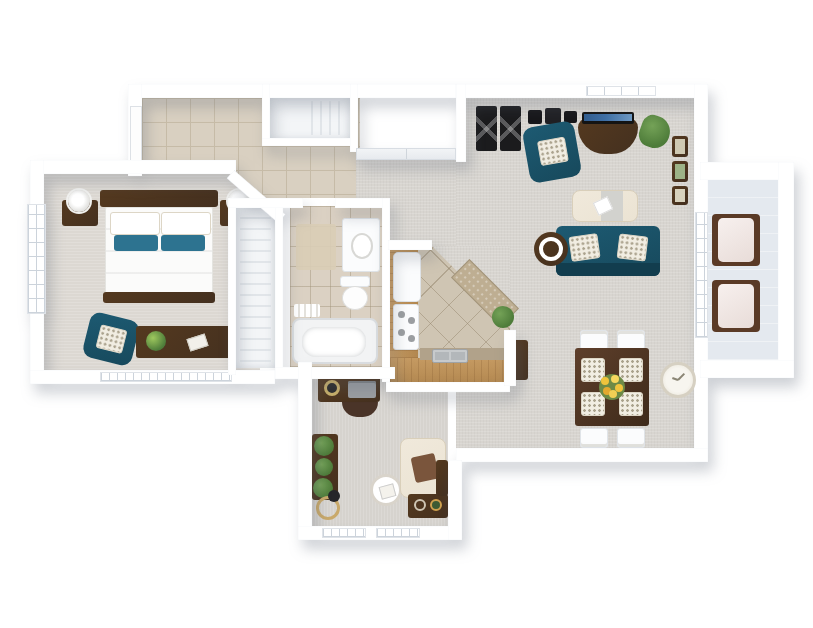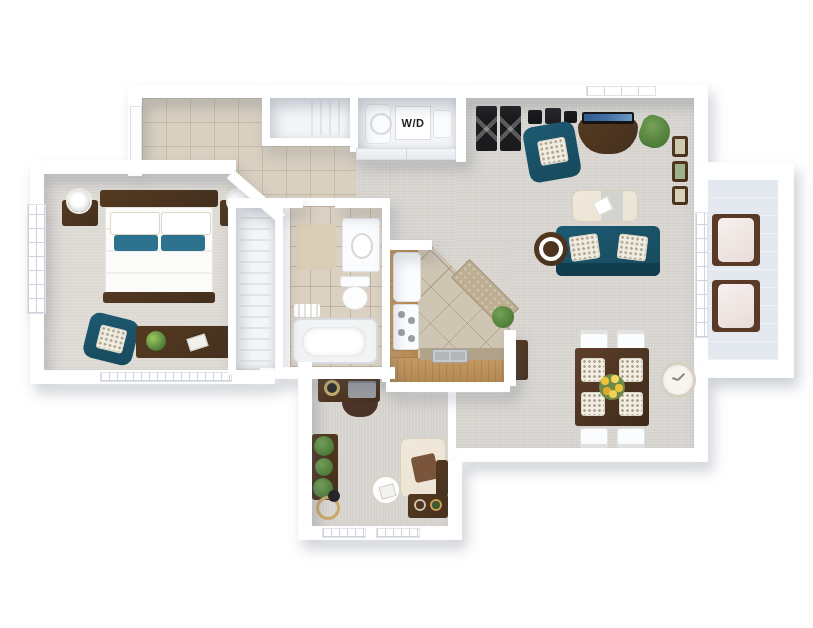--- a/index.html
+++ b/index.html
@@ -69,29 +69,20 @@
 </style>
 </head>
 <body>
 
 <div class="plan">
 
   <div class="abs floor-entry" style="left:142px;top:98px;width:218px;height:100px;"></div>
   <div class="abs floor-closet" style="left:270px;top:98px;width:80px;height:42px;">
     <div class="f wire-v" style="right:3px;top:3px;width:36px;height:34px;"></div>
   </div>
-  <div class="abs floor-closet" style="left:358px;top:98px;width:98px;height:52px;">
-    <div class="f white-box" style="left:7px;top:6px;width:26px;height:40px;border-radius:6px;">
-      <div class="f" style="left:4px;top:8px;width:18px;height:18px;border-radius:50%;border:2px solid #d8dbde;"></div>
-    </div>
-    <div class="f wd-sign" style="left:37px;top:8px;width:34px;height:32px;">
-      <span>W/D</span>
-    </div>
-    <div class="f white-box" style="left:75px;top:12px;width:19px;height:28px;"></div>
-  </div>
   <div class="abs floor-carpet" style="left:356px;top:158px;width:100px;height:50px;"></div>
   <div class="abs floor-carpet" style="left:390px;top:158px;width:66px;height:92px;"></div>
 
   <div class="abs floor-carpet" style="left:456px;top:98px;width:238px;height:358px;">
     <div class="f stool" style="left:20px;top:8px;width:21px;height:45px;"></div>
     <div class="f stool" style="left:44px;top:8px;width:21px;height:45px;"></div>
     <div class="f" style="left:72px;top:12px;width:14px;height:14px;background:#17171a;border-radius:2px;"></div>
     <div class="f" style="left:89px;top:10px;width:16px;height:16px;background:#202024;border-radius:2px;"></div>
     <div class="f" style="left:108px;top:13px;width:13px;height:12px;background:#17171a;border-radius:2px;"></div>
     <div class="f teal" style="left:70px;top:26px;width:52px;height:56px;transform:rotate(-10deg);border-radius:10px;">

